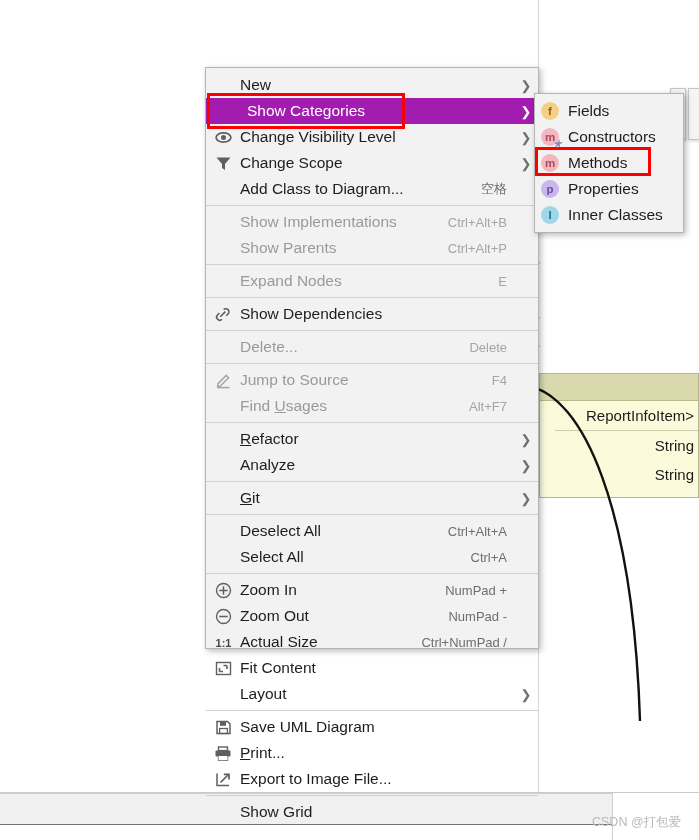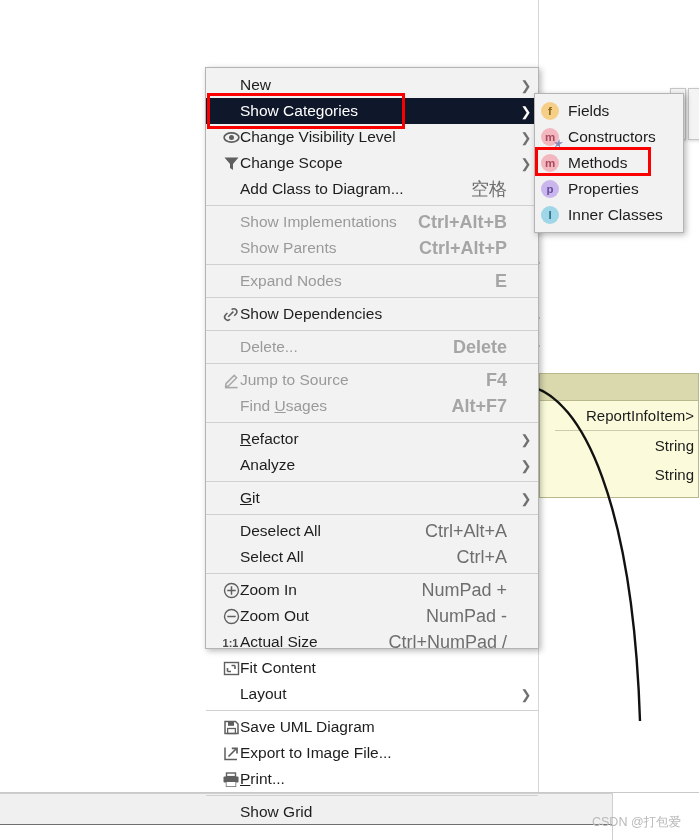--- a/index.html
+++ b/index.html
@@ -104,42 +104,43 @@
     color: #1d1d1d;
     white-space: nowrap;
     cursor: default;
   }
   .mi .gutter {
     width: 34px;
     min-width: 34px;
     height: 26px;
     display: flex;
     align-items: center;
-    justify-content: flex-end;
+    justify-content: center;
   }
   .mi .lbl { flex: 0 0 auto; padding-right: 10px; }
   .mi .spacer { flex: 1 1 auto; }
   .mi .acc {
     color: #6e6e6e;
-    font-size: 18px;
+    font-size: 13px;
     padding-right: 11px;
   }
   .mi .arrow {
     width: 16px;
     min-width: 16px;
     color: #707070;
     font-size: 13px;
     text-align: center;
     padding-right: 4px;
   }
   .mi.disabled { color: #9a9a9a; }
-  .mi.disabled .acc { color: #a5a5a5; font-weight: bold; }
+  .mi.disabled .acc { color: #a5a5a5; }
   .mi.sel {
-    background: #0f172a;
+    background: #a21caf;
     color: #ffffff;
+    gap: 7px;
   }
   .mi.sel .arrow { color: #ffffff; }
   .mi .u { text-decoration: underline; }
   .sep-line {
     height: 1px;
     background: #d0d0d0;
     margin: 3px 0 3px 0;
   }
 
   
@@ -430,43 +431,43 @@
             <rect x="5" y="2.8" width="6" height="4" fill="#5f5f5f"></rect>
             <rect x="4.6" y="9.5" width="7.8" height="5" fill="none" stroke="#5f5f5f" stroke-width="1.3"></rect>
           </svg>
         </span>
         <span class="lbl">Save UML Diagram</span>
         <span class="spacer"></span>
         <span class="arrow"></span>
       </div>
       <div class="mi">
         <span class="gutter">
-          <svg class="icn" width="17" height="17" viewBox="0 0 17 17">
-            <path d="M2 2.5 L2 14.5 L14 14.5" fill="none" stroke="#5f5f5f" stroke-width="1.5"></path>
-            <path d="M5.5 11.5 L13.5 3.5" stroke="#5f5f5f" stroke-width="1.7"></path>
-            <path d="M8.8 3.3 L14 3.3 L14 8.5" fill="none" stroke="#5f5f5f" stroke-width="1.7"></path>
-          </svg>
-        </span>
-        <span class="lbl">Export to Image File...</span>
-        <span class="spacer"></span>
-        <span class="arrow"></span>
-      </div>
-      <div class="mi">
-        <span class="gutter">
           <svg class="icn" width="18" height="17" viewBox="0 0 18 17">
             <rect x="4.5" y="2" width="9" height="3.6" fill="none" stroke="#5f5f5f" stroke-width="1.4"></rect>
             <rect x="1.5" y="5.6" width="15" height="6" rx="1" fill="#5f5f5f"></rect>
             <rect x="4.5" y="11" width="9" height="4.2" fill="none" stroke="#5f5f5f" stroke-width="1.4"></rect>
             <rect x="4.5" y="11" width="9" height="4.2" fill="#ffffff"></rect>
           </svg>
         </span>
         <span class="lbl"><span class="u">P</span>rint...</span>
         <span class="spacer"></span>
         <span class="arrow"></span>
       </div>
+      <div class="mi">
+        <span class="gutter">
+          <svg class="icn" width="17" height="17" viewBox="0 0 17 17">
+            <path d="M2 2.5 L2 14.5 L14 14.5" fill="none" stroke="#5f5f5f" stroke-width="1.5"></path>
+            <path d="M5.5 11.5 L13.5 3.5" stroke="#5f5f5f" stroke-width="1.7"></path>
+            <path d="M8.8 3.3 L14 3.3 L14 8.5" fill="none" stroke="#5f5f5f" stroke-width="1.7"></path>
+          </svg>
+        </span>
+        <span class="lbl">Export to Image File...</span>
+        <span class="spacer"></span>
+        <span class="arrow"></span>
+      </div>
       <div class="sep-line"></div>
       <div class="mi">
         <span class="gutter"></span>
         <span class="lbl">Show Grid</span>
         <span class="spacer"></span>
         <span class="arrow"></span>
       </div>
     </div>
 
   <div class="menu" id="sub-menu">

